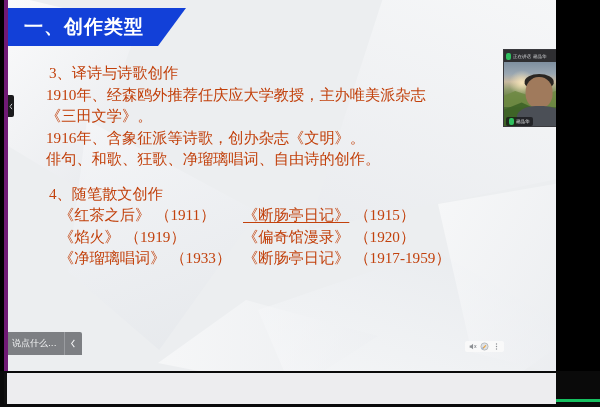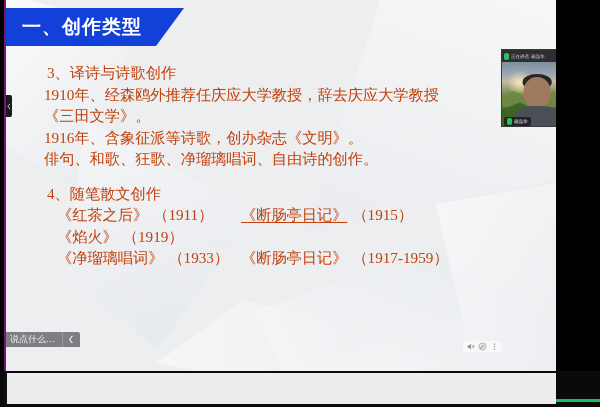--- a/index.html
+++ b/index.html
@@ -25,21 +25,21 @@
 
   
   #slide-area {
     position: absolute;
     left: 4px;
     top: 0px;
     width: 552px;
     height: 371px;
     background: #eceef0;
     overflow: hidden;
-    border-left: 2px solid #701a75;
+    border-left: 4px solid #701a75;
     box-sizing: border-box;
   }
 
   
   .facet {
     position: absolute;
     pointer-events: none;
   }
   .f1 { left: -20px; top: -10px; width: 150px; height: 200px;
         background: linear-gradient(135deg, #ffffff 0%, #e6e8ec 100%);
@@ -235,21 +235,21 @@
     align-items: center;
     justify-content: center;
   }
   #panel-collapse-handle svg { display: block; }
 
   
   #chat-bar {
     position: absolute;
     left: 0px;
     top: 332px;
-    height: 15px;
+    height: 23px;
     display: flex;
     align-items: stretch;
     background: #7d7f83;
     border-radius: 0 2px 0 0;
     overflow: hidden;
     text-align: center;
   }
   #chat-input {
     display: flex;
     align-items: center;
@@ -312,36 +312,37 @@
     <div class="facet f5"></div>
     <div class="facet f6"></div>
 
     <div id="title-banner">
       <span class="title-text">一、创作类型</span>
     </div>
 
     <div id="slide-body">
 
       <span class="ln indent1">3、译诗与诗歌创作</span>
-      <span class="ln">1910年、经森鸥外推荐任庆应大学教授，辞去庆应大学教授</span>
+      <span class="ln">1910年、经森鸥外推荐任庆应大学教授，主办唯美派杂志</span>
       <span class="ln">《三田文学》。</span>
       <span class="ln">1916年、含象征派等诗歌，创办杂志《文明》。</span>
       <span class="ln">俳句、和歌、狂歌、净瑠璃唱词、自由诗的创作。</span>
 
       <div class="gap"></div>
 
       <span class="ln indent1">4、随笔散文创作</span>
 
       <div class="book-row ln sub">
         <span class="book-col-l"><span class="underlined-holder" style="text-decoration: none;">《红茶之后》</span> <span>（1911）</span></span>
         <span class="book-col-r"><span class="underlined">《断肠亭日记》</span> <span>（1915）</span></span>
       </div>
 
       <div class="book-row ln sub">
         <span class="book-col-l"><span>《焰火》</span> <span>（1919）</span></span>
+        <span class="book-col-r"><span>《偏奇馆漫录》</span> <span>（1920）</span></span>
       </div>
 
       <div class="book-row ln sub">
         <span class="book-col-l"><span>《净瑠璃唱词》</span> <span>（1933）</span></span>
         <span class="book-col-r"><span>《断肠亭日记》</span> <span>（1917-1959）</span></span>
       </div>
 
     </div>
 
     <div id="slide-controls">

